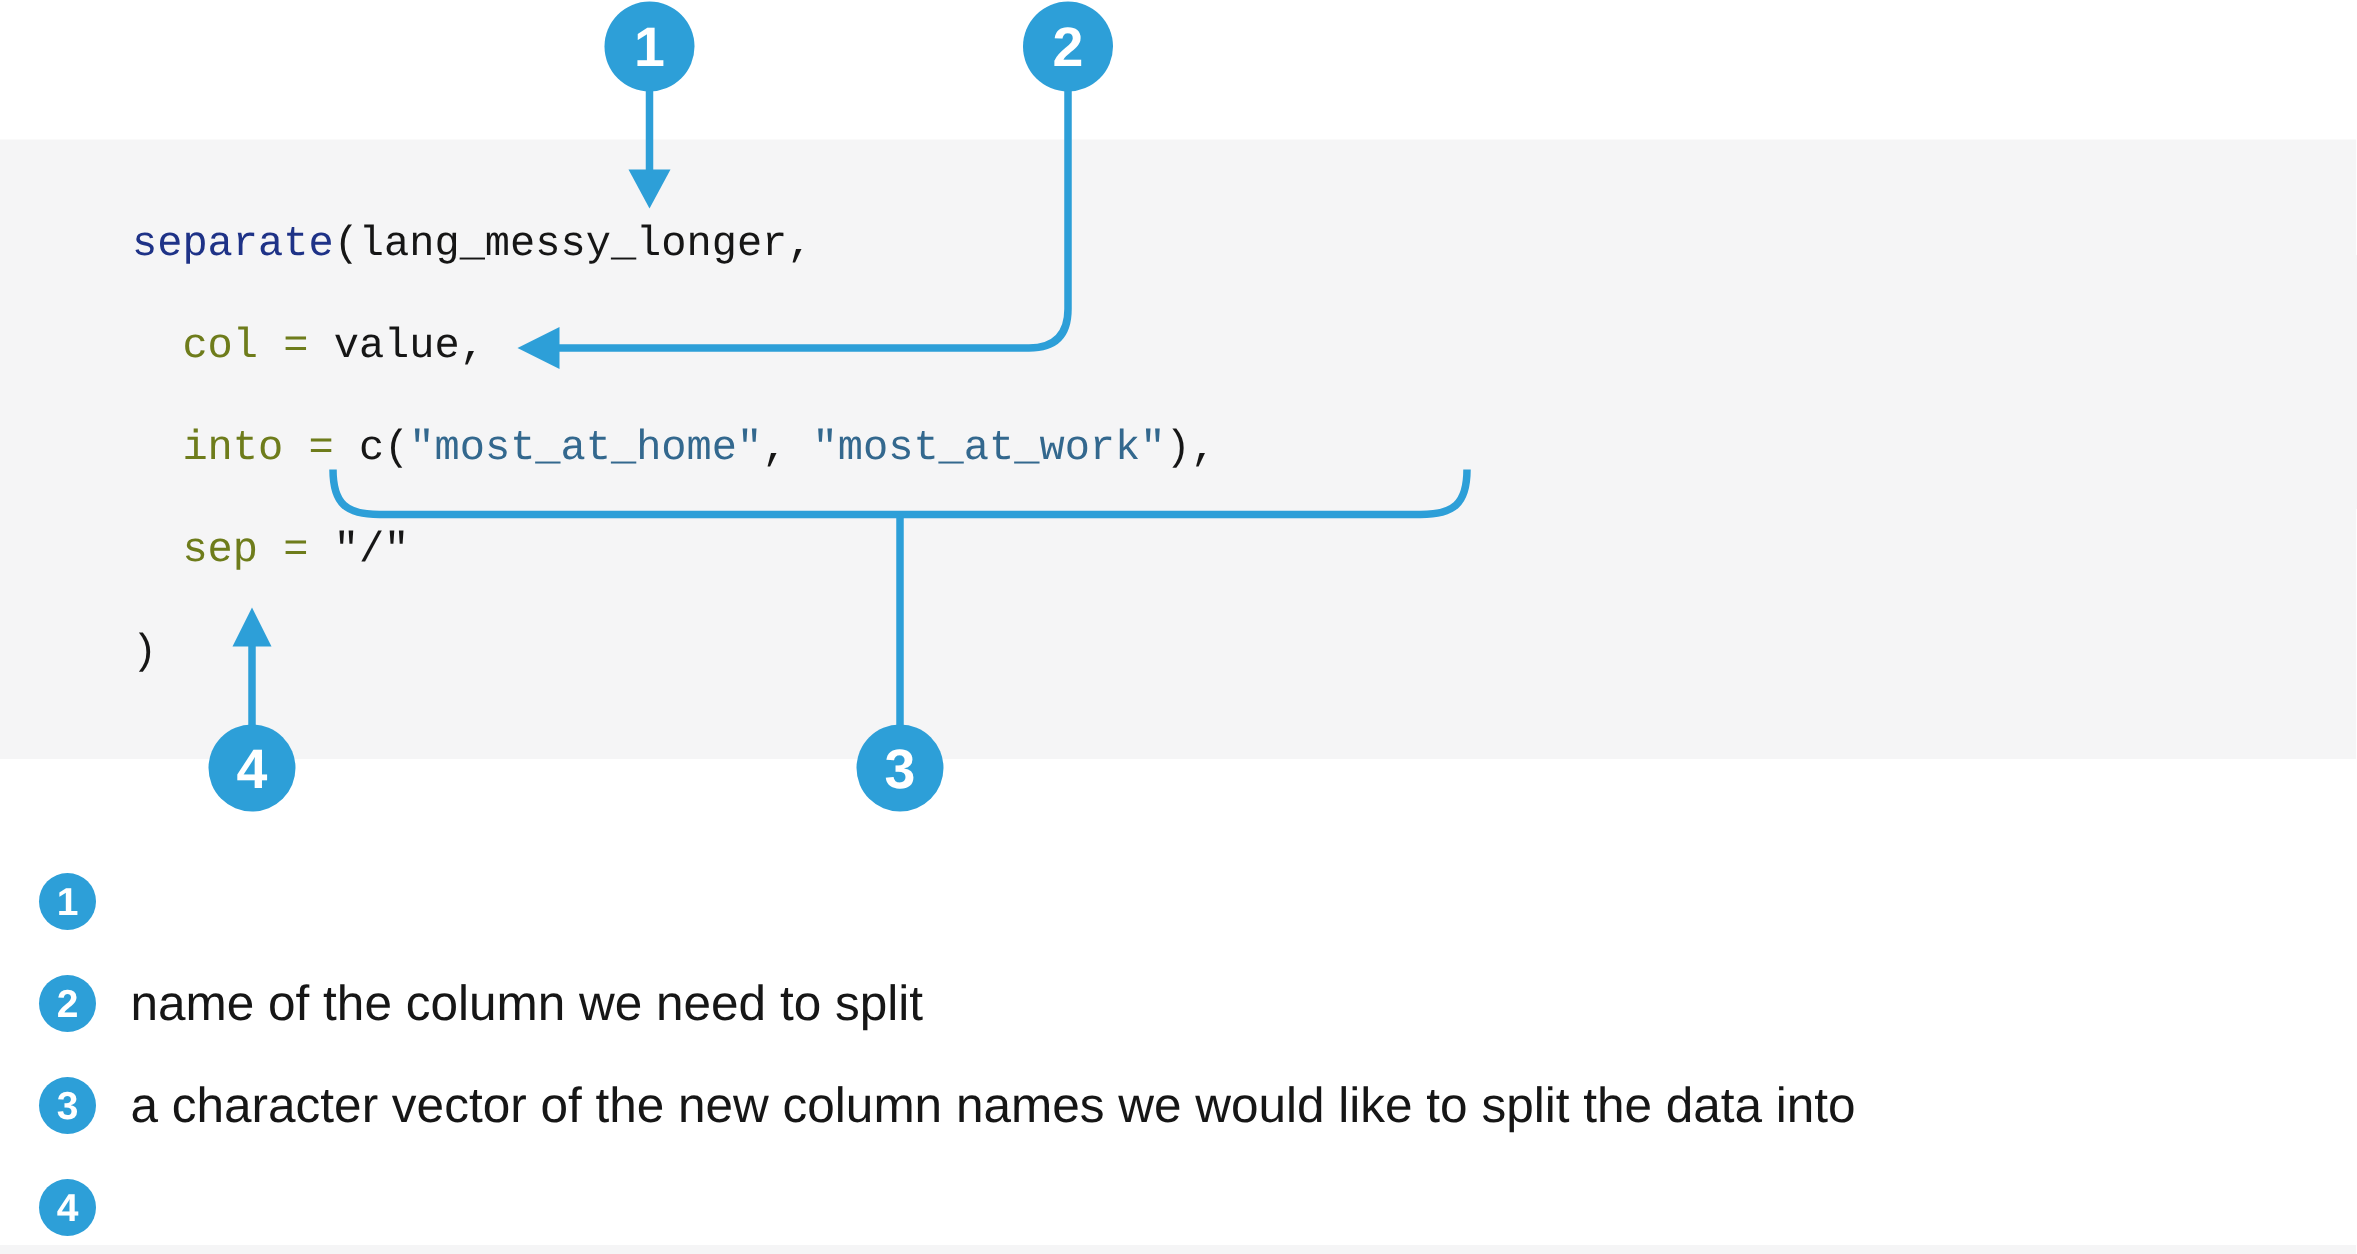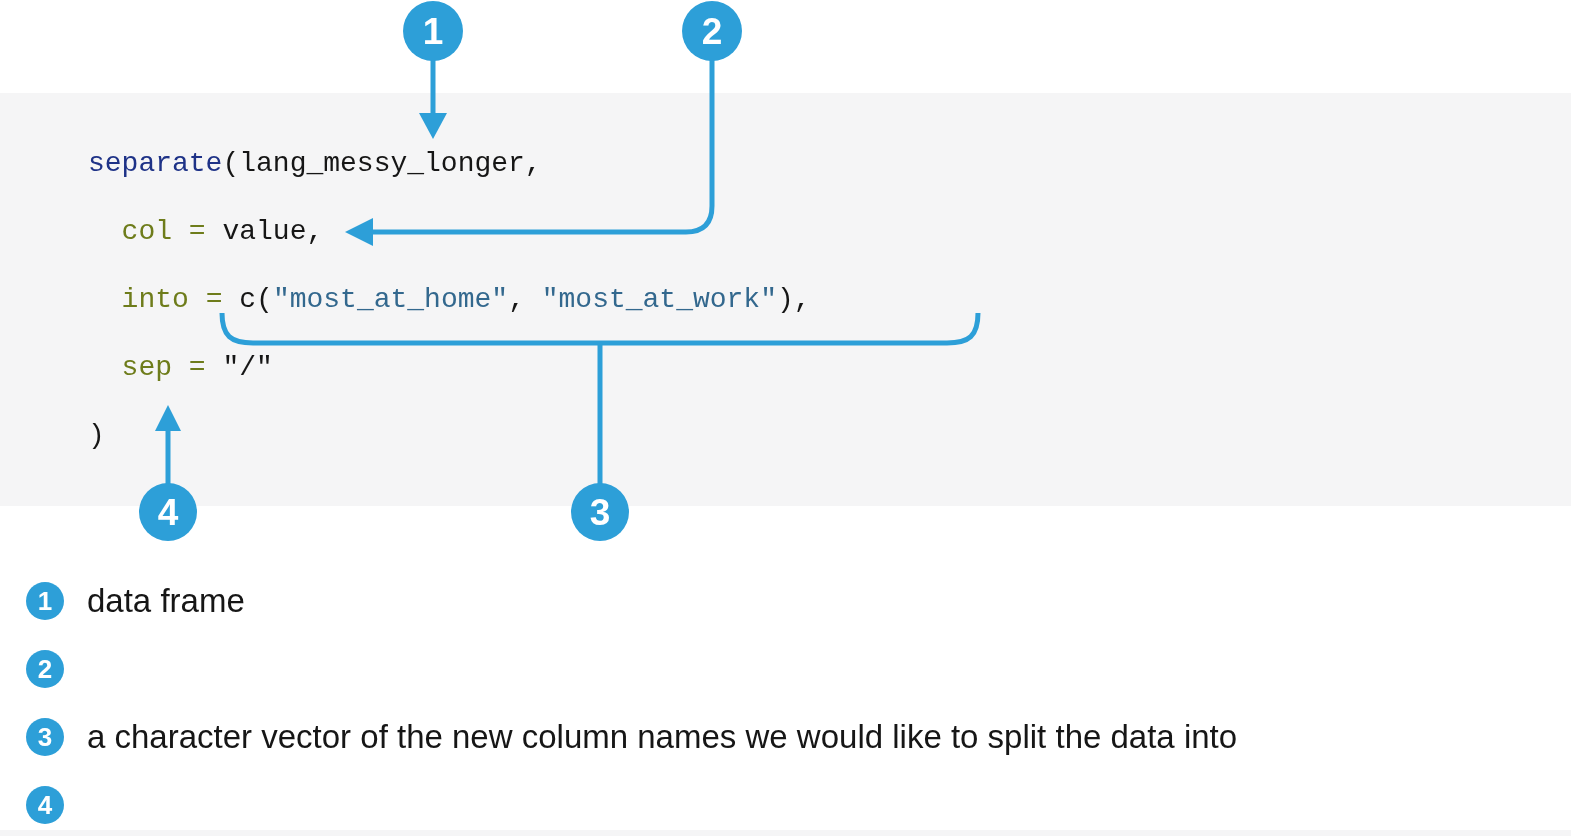--- a/index.html
+++ b/index.html
@@ -119,24 +119,24 @@
       <line class="stroke-accent" x1="168" y1="429" x2="168" y2="484"></line>
       <polygon class="fill-accent" points="168,405 155,431 181,431"></polygon>
       <circle class="fill-accent" cx="168" cy="512" r="29"></circle>
       <text class="badge-num" x="168" y="525">4</text>
     </g>
   </svg>
 
   <div class="legend" id="legend">
       <div class="legend-row">
         <span class="legend-badge">1</span>
-        <span class="legend-label">data frame</span>
       </div>
       <div class="legend-row">
         <span class="legend-badge">2</span>
+        <span class="legend-label">name of the column we need to split</span>
       </div>
       <div class="legend-row">
         <span class="legend-badge">3</span>
         <span class="legend-label">a character vector of the new column names we would like to split the data into</span>
       </div>
       <div class="legend-row">
         <span class="legend-badge">4</span>
       </div>
     </div>
 

